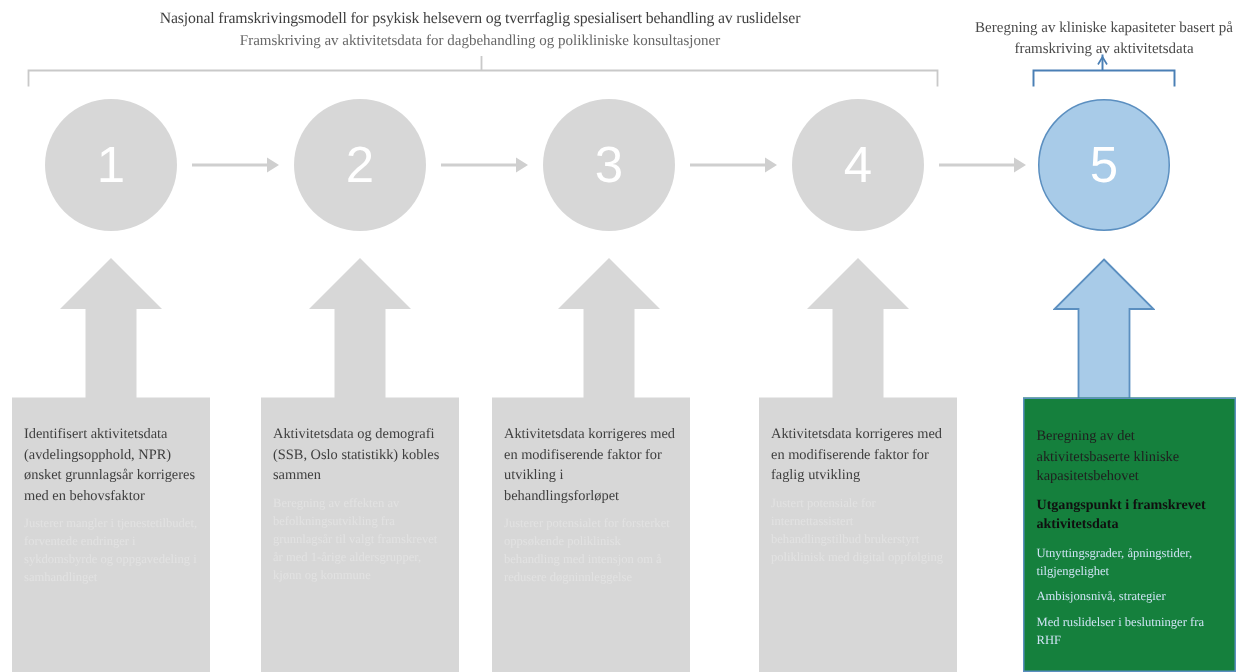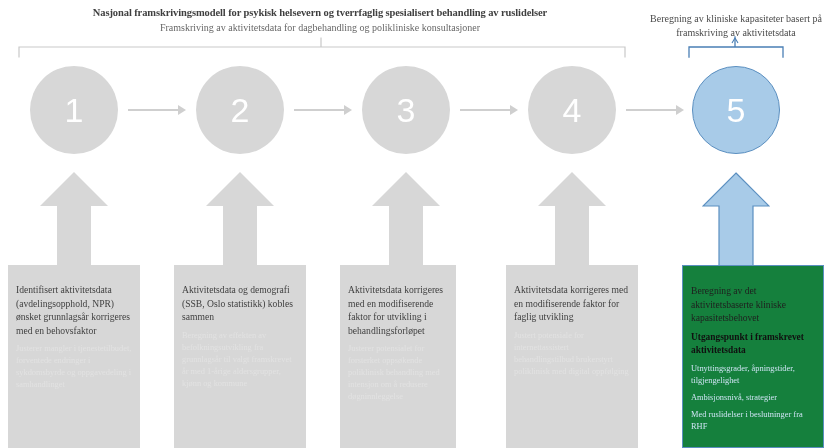--- a/index.html
+++ b/index.html
@@ -17,21 +17,21 @@
   }
 
   
   #title-main {
     position: absolute;
     left: 40px;
     top: 6px;
     width: 560px;
     text-align: center;
     font-size: 10.5px;
-    font-weight: bold;
+    font-weight: normal;
     color: #3f3f3f;
     line-height: 1.35;
     letter-spacing: -0.1px;
   }
   #title-sub {
     position: absolute;
     left: 40px;
     top: 21px;
     width: 560px;
     text-align: center;
@@ -212,21 +212,21 @@
 <div class="box grey" style="left:8px; top:265px; width:132px; height:183px;">
   <p class="box-head">Identifisert aktivitetsdata (avdelingsopphold, NPR) ønsket grunnlagsår korrigeres med en behovsfaktor</p>
   <p class="box-sub">Justerer mangler i tjenestetilbudet, forventede endringer i sykdomsbyrde og oppgavedeling i samhandlinget</p>
 </div>
 
 <div class="box grey" style="left:174px; top:265px; width:132px; height:183px;">
   <p class="box-head">Aktivitetsdata og demografi (SSB, Oslo statistikk) kobles sammen</p>
   <p class="box-sub">Beregning av effekten av befolkningsutvikling fra grunnlagsår til valgt framskrevet år med 1-årige aldersgrupper, kjønn og kommune</p>
 </div>
 
-<div class="box grey" style="left:340px; top:265px; width:116px; height:183px;">
+<div class="box grey" style="left:328px; top:265px; width:132px; height:183px;">
   <p class="box-head">Aktivitetsdata korrigeres med en modifiserende faktor for utvikling i behandlingsforløpet</p>
   <p class="box-sub">Justerer potensialet for forsterket oppsøkende poliklinisk behandling med intensjon om å redusere døgninnleggelse</p>
 </div>
 
 <div class="box grey" style="left:506px; top:265px; width:132px; height:183px;">
   <p class="box-head">Aktivitetsdata korrigeres med en modifiserende faktor for faglig utvikling</p>
   <p class="box-sub">Justert potensiale for internettassistert behandlingstilbud brukerstyrt poliklinisk med digital oppfølging</p>
 </div>
 
 <div class="box blue" style="left:682px; top:265px; width:142px; height:183px;">

